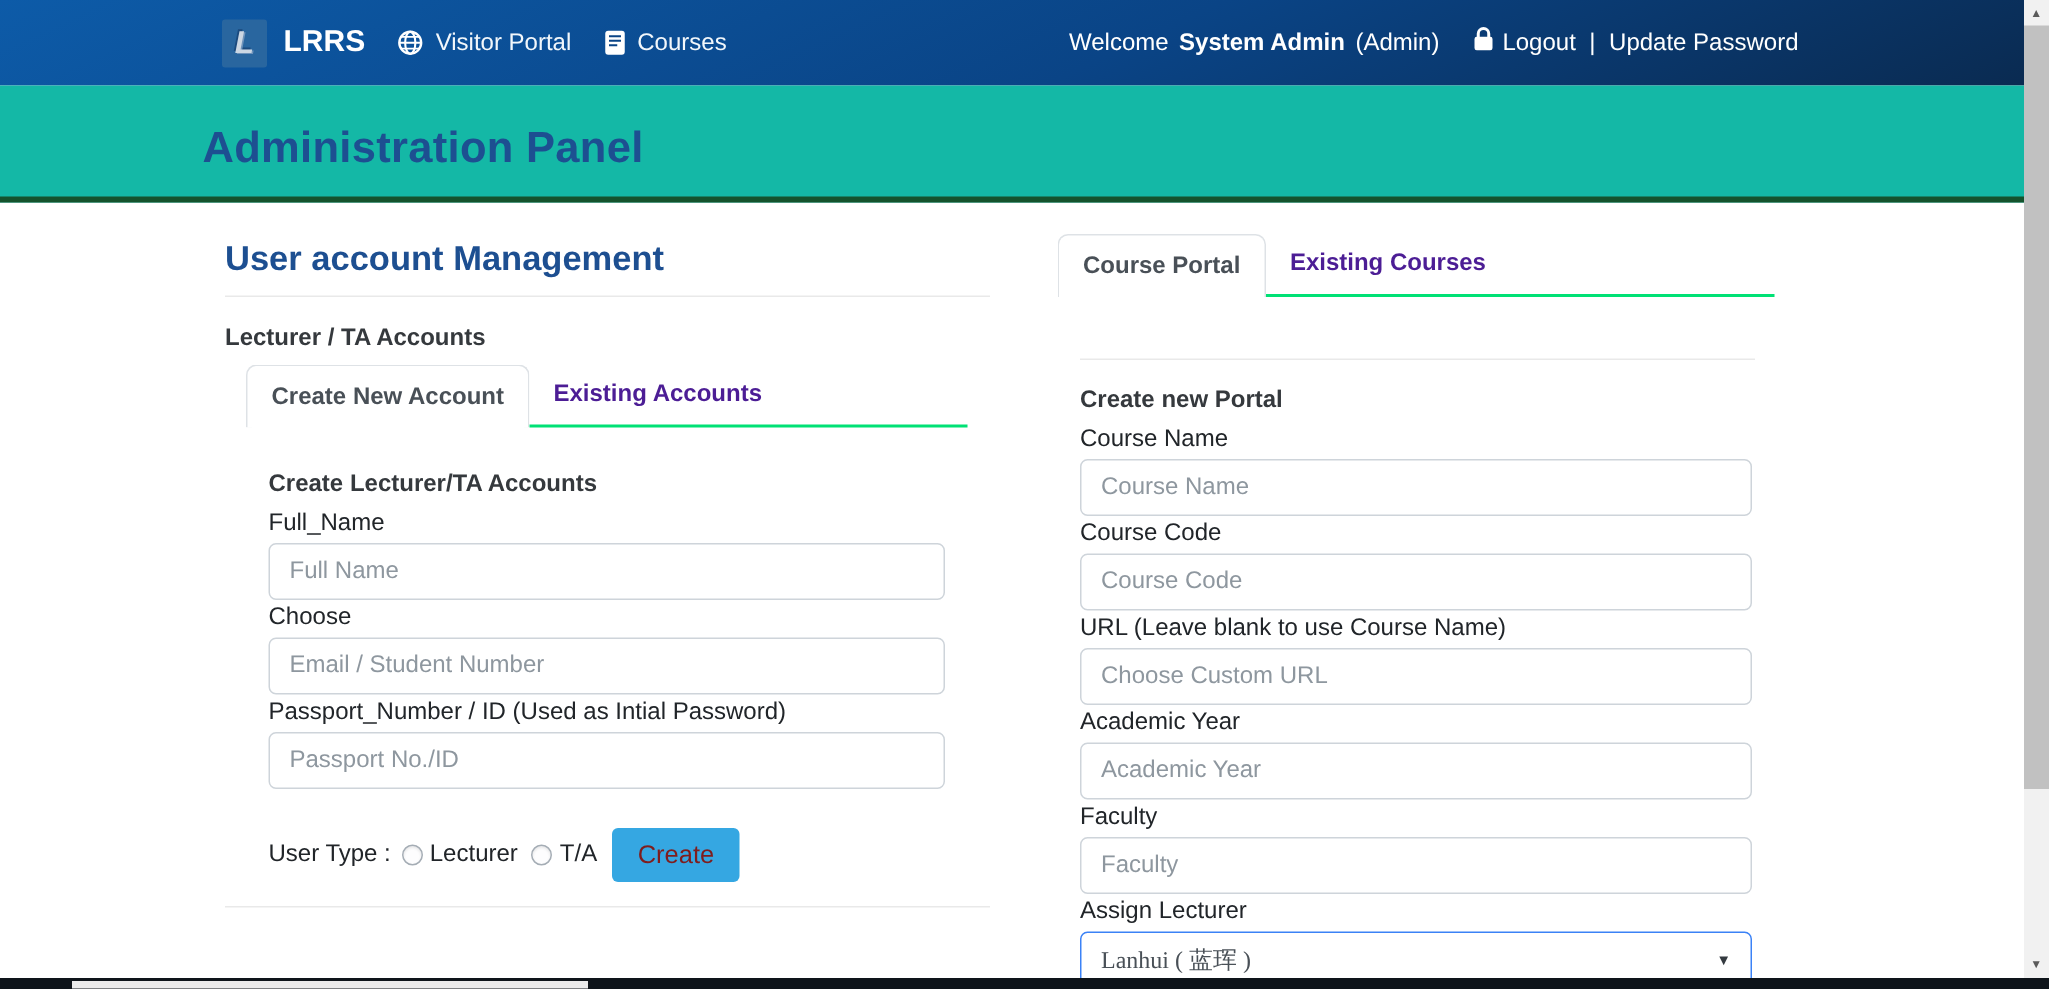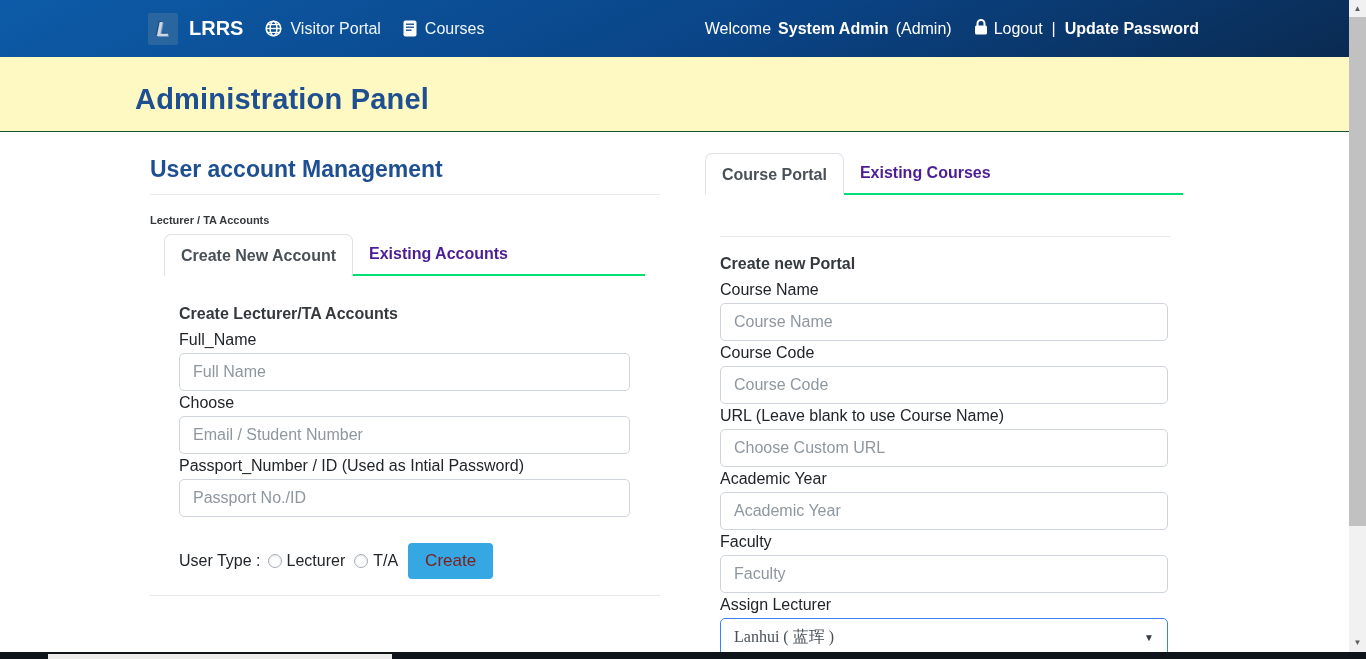--- a/index.html
+++ b/index.html
@@ -25,34 +25,34 @@
     text-shadow:1px 1px 0 #6e93bb, -1px -1px 0 #1b4a7e;
     font-style:italic;
   }
   .nav-link { color:#f2f7fb; font-size:16px; display:flex; align-items:center; gap:8px; cursor:pointer; }
   .nav-link svg { display:block; }
   .nav-right { margin-left:auto; display:flex; align-items:center; font-size:16px; color:#fff; white-space:nowrap; }
   .nav-right .sp { margin-left:7px; }
   .bold { font-weight:700; }
   .logout-link { display:flex; align-items:center; gap:6px; margin-left:22px; cursor:pointer; }
   .nav-divider { margin:0 9px; }
-  .updpass-link { cursor:pointer;font-weight:bold; }
-
-  
-  .title-bar { padding:27px 0 17px 135px; border-bottom:1px solid #14532d; background:#fef9c3; }
+  .updpass-link { cursor:pointer; }
+
+  
+  .title-bar { padding:27px 0 17px 135px; border-bottom:4px solid #14532d; background:#14b8a6; }
   .page-title { font-size:29px; line-height:30px; color:#1d4f91; font-weight:600; letter-spacing:.2px; }
 
   
   .content { display:flex; align-items:flex-start; }
   .col-left  { margin-left:150px; width:510px; }
   .col-right { margin-left:45px;  width:478px; }
 
   .section-title { margin:24px 0 0; font-size:23px; color:#1d4f91; font-weight:600; }
   .rule { border:none; border-top:1px solid #e9e9e9; margin:11px 0 0; height:0; }
-  .sub-title { margin:19px 0 0; font-size:11px; font-weight:700; color:#35393d; }
+  .sub-title { margin:19px 0 0; font-size:16px; font-weight:700; color:#35393d; }
 
   
   .tabbar { display:flex; height:42px; font-size:16px;font-weight:bold; }
   .tabbar-left  { margin:8px 0 0 14px; width:481px; }
   .tabbar-right { margin:21px 0 0 0; width:478px; }
   .tab { display:flex; align-items:center; padding:0 16px; cursor:pointer; white-space:nowrap; }
   .tab.active {
     border:1px solid #dee2e6; border-bottom:none; border-radius:7px 7px 0 0;
     background:#fff; color:#495057;
   }

